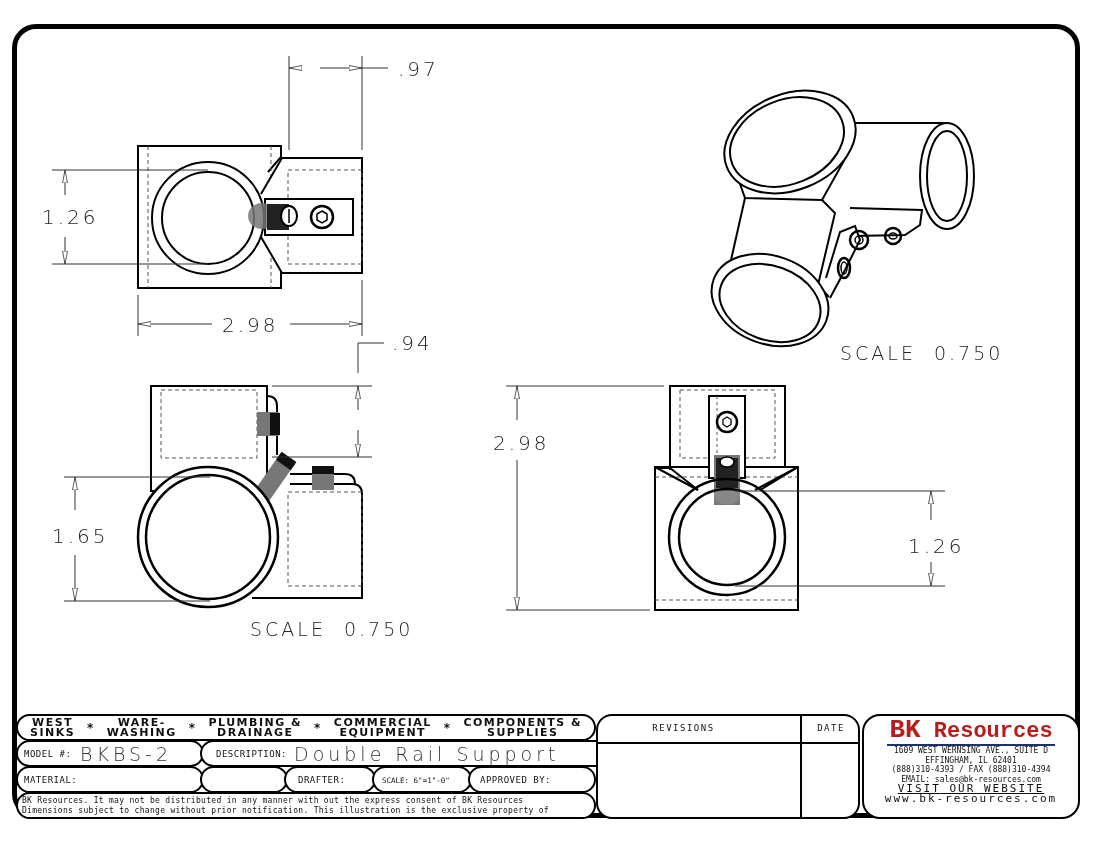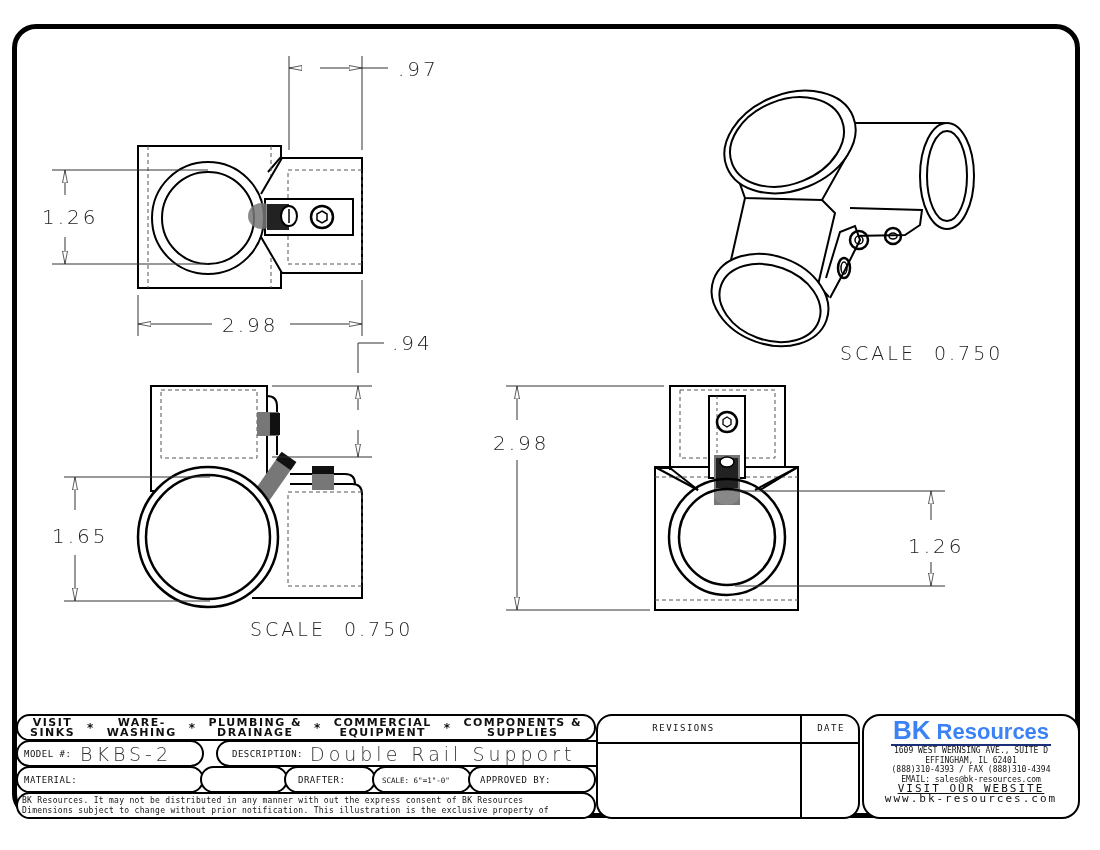--- a/index.html
+++ b/index.html
@@ -12,21 +12,21 @@
   
   .tb { position:absolute; font-family:"DejaVu Sans Mono", monospace; color:#111; }
   .cell { position:absolute; border:2px solid #000; border-radius:14px; box-sizing:border-box; background:#fff; overflow:hidden; }
   .small { font-size:9px; letter-spacing:0.5px; }
   .cats { display:flex; justify-content:space-around; align-items:center; height:100%; font-family:"DejaVu Sans", sans-serif; font-weight:bold; font-size:11px; line-height:10px; letter-spacing:1.5px; text-align:center; padding:0 6px; }
   .cat-sep { font-size:12px; }
   .lbl { position:absolute; top:50%; transform:translateY(-50%); white-space:nowrap; }
   .big { font-family:"DejaVu Sans", sans-serif; font-size:19px; font-weight:200; letter-spacing:4px; color:#333; }
   .disc { font-family:"DejaVu Sans Mono", monospace; font-size:8px; line-height:10px; padding:2px 4px; letter-spacing:0.3px; }
   .logo { text-align:center; font-family:"DejaVu Sans Mono", monospace; font-size:8px; line-height:9.5px; color:#111; }
-  .logo .brand { font-family:Liberation Sans, sans-serif; font-weight:bold; color:#3b82f6; font-size:22px; line-height:24px; letter-spacing:0px; border-bottom:2px solid #1c2e7a; display:inline-block; padding:0 2px; }
+  .logo .brand { font-family:Liberation Mono, monospace; font-weight:bold; color:#b91c1c; font-size:22px; line-height:24px; letter-spacing:0px; border-bottom:2px solid #1c2e7a; display:inline-block; padding:0 2px; }
   .logo .bk { font-size:26px; }
   .logo .visit { font-size:11px; text-decoration:underline; letter-spacing:2px; }
   .logo .web { font-size:11px; letter-spacing:2px; }
 </style>
 </head>
 <body>
 
 <div class="sheet"></div>
 
 <svg class="drawing" viewBox="0 0 1100 850" xmlns="http://www.w3.org/2000/svg">
@@ -173,21 +173,21 @@
     <ellipse cx="844" cy="268" rx="3" ry="6" stroke-width="1.5"></ellipse>
   </g>
   <text class="scale-lbl" x="840" y="360" xml:space="preserve">SCALE  0.750</text>
 </svg>
 
 <div class="tb">
 
   <div class="cell" style="left:16px; top:714px; width:580px; height:27px;">
     <div class="cats">
       <div>
-          <div>VISIT</div>
+          <div>WEST</div>
           <div>SINKS</div>
         </div>
       <span class="cat-sep">*</span>
       <div>
           <div>WARE-</div>
           <div>WASHING</div>
         </div>
       <span class="cat-sep">*</span>
       <div>
           <div>PLUMBING &amp;</div>
@@ -203,21 +203,21 @@
           <div>COMPONENTS &amp;</div>
           <div>SUPPLIES</div>
         </div>
     </div>
   </div>
 
   <div class="cell" style="left:16px; top:740px; width:188px; height:27px;">
     <span class="lbl small" style="left:6px;">MODEL #:</span>
     <span class="lbl big" style="left:62px;text-align:center;">BKBS-2</span>
   </div>
-  <div class="cell" style="left:216px; top:740px; width:416px; height:27px;">
+  <div class="cell" style="left:200px; top:740px; width:416px; height:27px;">
     <span class="lbl small" style="left:14px;">DESCRIPTION:</span>
     <span class="lbl big" style="left:92px;">Double Rail Support</span>
   </div>
 
   <div class="cell" style="left:16px; top:766px; width:188px; height:27px;">
     <span class="lbl small" style="left:6px;">MATERIAL:</span>
   </div>
   <div class="cell" style="left:200px; top:766px; width:88px; height:27px;">
     <span class="lbl small" style="left:14px;margin-top:20px;">DATE:</span>
   </div>

